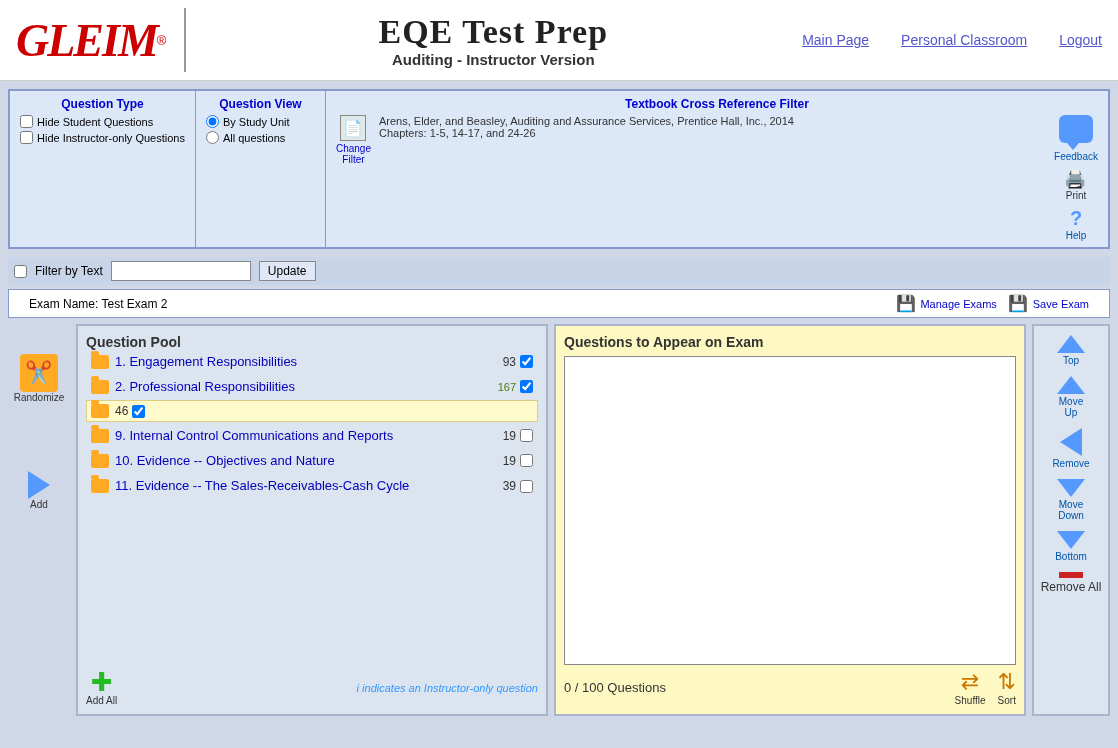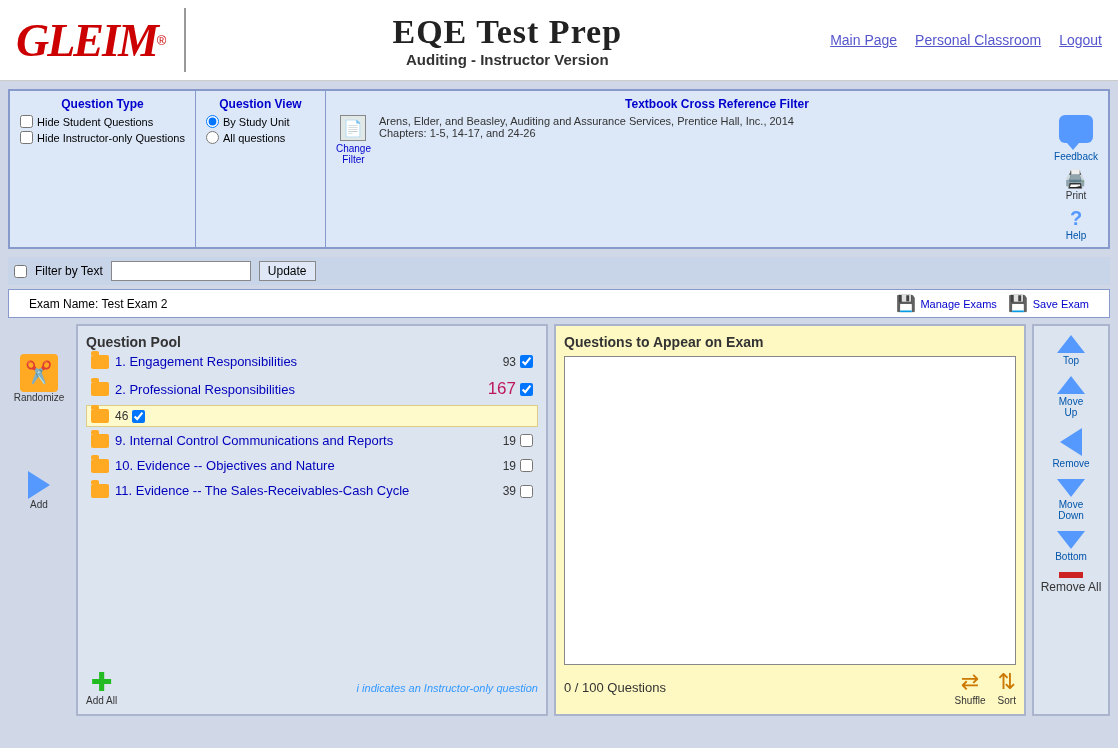--- a/index.html
+++ b/index.html
@@ -11,21 +11,21 @@
 <div style="background: white; display: flex; align-items: center; padding: 8px 16px; border-bottom: 1px solid #ccc;">
   <div style="display:flex; align-items:center;">
     <span style="font-size:46px; font-weight:900; font-style:italic; color:#cc0000; font-family:Georgia,serif; letter-spacing:-2px;">GLEIM</span>
       <span style="font-size:13px; vertical-align:super; color:#cc0000;">®</span>
     <div style="width:2px; height:64px; background:#999; margin:0 18px;"></div>
   </div>
   <div style="flex:1; text-align:center;">
     <div style="font-size:34px; font-weight:900; color:#222; font-family:Georgia,serif; letter-spacing:1px;">EQE Test Prep</div>
     <div style="font-size:15px; font-weight:bold; color:#333;">Auditing - Instructor Version</div>
   </div>
-  <div style="display:flex; gap:18px; align-items:center; font-size:14px; margin-left:20px;">
+  <div style="display:flex; gap:32px; align-items:center; font-size:14px; margin-left:20px;">
     <a style="color:#5555cc; text-decoration:underline; cursor:pointer;">Main Page</a>
     <a style="color:#5555cc; text-decoration:underline; cursor:pointer;">Personal Classroom</a>
     <a style="color:#5555cc; text-decoration:underline; cursor:pointer;">Logout</a>
   </div>
 </div>
 
 <div style="background:#c8d4e8; margin: 8px; border: 2px solid #8899cc; display:flex; align-items:stretch;">
 
   <div style="border-right:1px solid #8899cc; padding:6px 10px; background:#dce8f8; min-width:180px;">
     <div style="color:#0000cc; font-size:12px; font-weight:bold; text-align:center; margin-bottom:4px;">Question Type</div>
@@ -128,21 +128,21 @@
           </div>
         <span style="color:#0000bb; flex:1;">1. Engagement Responsibilities</span>
         <span style="color:#333; margin-right:4px; font-size:12px;">93</span>
         <input type="checkbox" checked="" style="">
       </div>
       <div style="display:flex; align-items:center; padding:3px 4px; margin-bottom:2px; font-size:13px; cursor:pointer; border:1px solid transparent;">
         <div style="width:18px; height:14px; background:#ffaa22; border-radius:2px; margin-right:6px; flex-shrink:0; position:relative;">
             <div style="position:absolute; top:-4px; left:0; width:8px; height:4px; background:#ffaa22; border-radius:2px 2px 0 0;"></div>
           </div>
         <span style="color:#0000bb; flex:1;">2. Professional Responsibilities</span>
-        <span style="color:#be185d; margin-right:4px; font-size:17px;">167</span>
+        <span style="color:#4d7c0f; margin-right:4px; font-size:11px;">167</span>
         <input type="checkbox" checked="" style="">
       </div>
       <div style="display:flex; align-items:center; padding:3px 4px; margin-bottom:2px; font-size:13px; cursor:pointer; border:1px solid #ddcc88; background:#fffacc;">
         <div style="width:18px; height:14px; background:#ffaa22; border-radius:2px; margin-right:6px; flex-shrink:0; position:relative;">
             <div style="position:absolute; top:-4px; left:0; width:8px; height:4px; background:#ffaa22; border-radius:2px 2px 0 0;"></div>
           </div>
         <span style="color:#333; margin-right:4px; font-size:12px;">46</span>
         <input type="checkbox" checked="" style="">
       </div>
       <div style="display:flex; align-items:center; padding:3px 4px; margin-bottom:2px; font-size:13px; cursor:pointer; border:1px solid transparent;">

